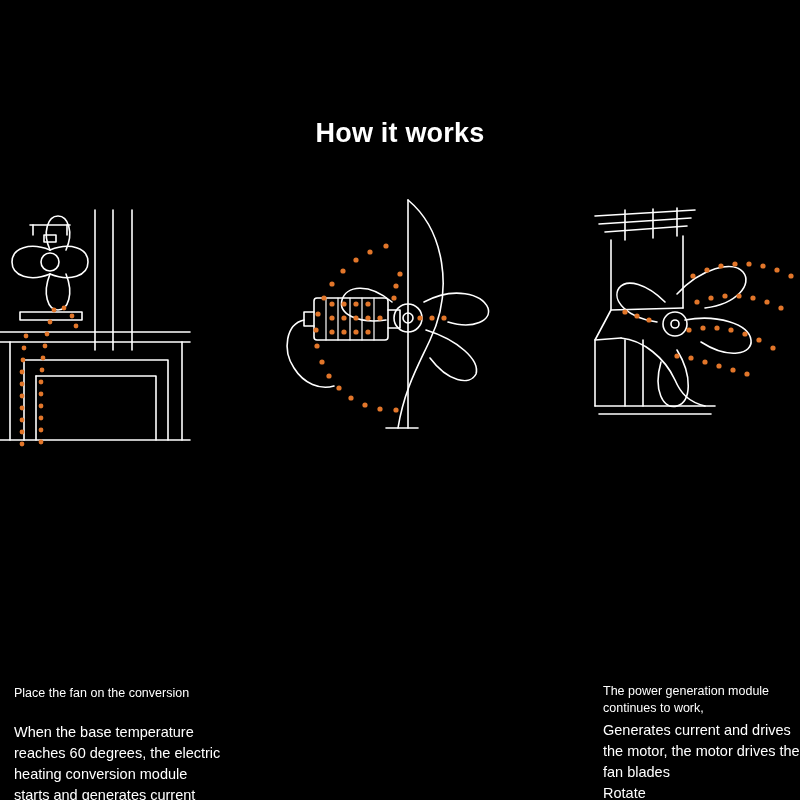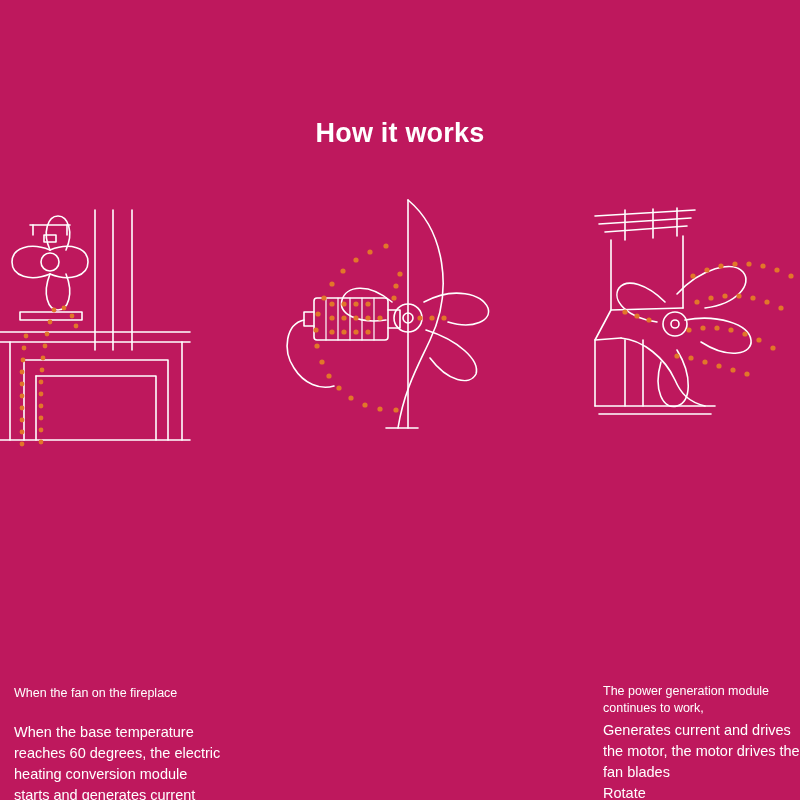--- a/index.html
+++ b/index.html
@@ -11,21 +11,21 @@
     width: 800px;
     height: 800px;
     overflow: hidden;
     font-family: "Liberation Sans", sans-serif;
     color: #ffffff;
   }
   #root {
     position: relative;
     width: 800px;
     height: 800px;
-    background: #be185d;
+    background: #000000;
   }
   #title {
     position: absolute;
     top: 118px;
     left: 0;
     width: 800px;
     text-align: center;
     font-size: 27px;
     font-weight: bold;
     letter-spacing: 0.2px;
@@ -139,21 +139,21 @@
           <circle cx="22" cy="206" r="2.4"></circle>
         <circle cx="22" cy="218" r="2.4"></circle>
           <circle cx="22" cy="230" r="2.4"></circle>
         <circle cx="22" cy="242" r="2.4"></circle>
           <circle cx="22" cy="254" r="2.4"></circle>
         <circle cx="64" cy="118" r="2.4"></circle>
           <circle cx="72" cy="126" r="2.4"></circle>
         <circle cx="76" cy="136" r="2.4"></circle>
       </g>
     </svg>
-    <div class="caption cap-small" id="cap1-small">When the fan on the fireplace</div>
+    <div class="caption cap-small" id="cap1-small">Place the fan on the conversion</div>
     <div class="caption cap-main" id="cap1-main">When the base temperature reaches 60 degrees, the electric heating conversion module starts and generates current</div>
   </div>
 
   <div class="panel" id="panel2">
     <svg class="panel-art" width="290" height="290" viewBox="0 0 290 290">
 
       <path class="ln" d="M140 10 C176 40 186 100 162 150 C150 176 136 200 130 238"></path>
       <path class="ln" d="M140 10 L140 238"></path>
       <path class="ln" d="M118 238 L150 238"></path>
 

